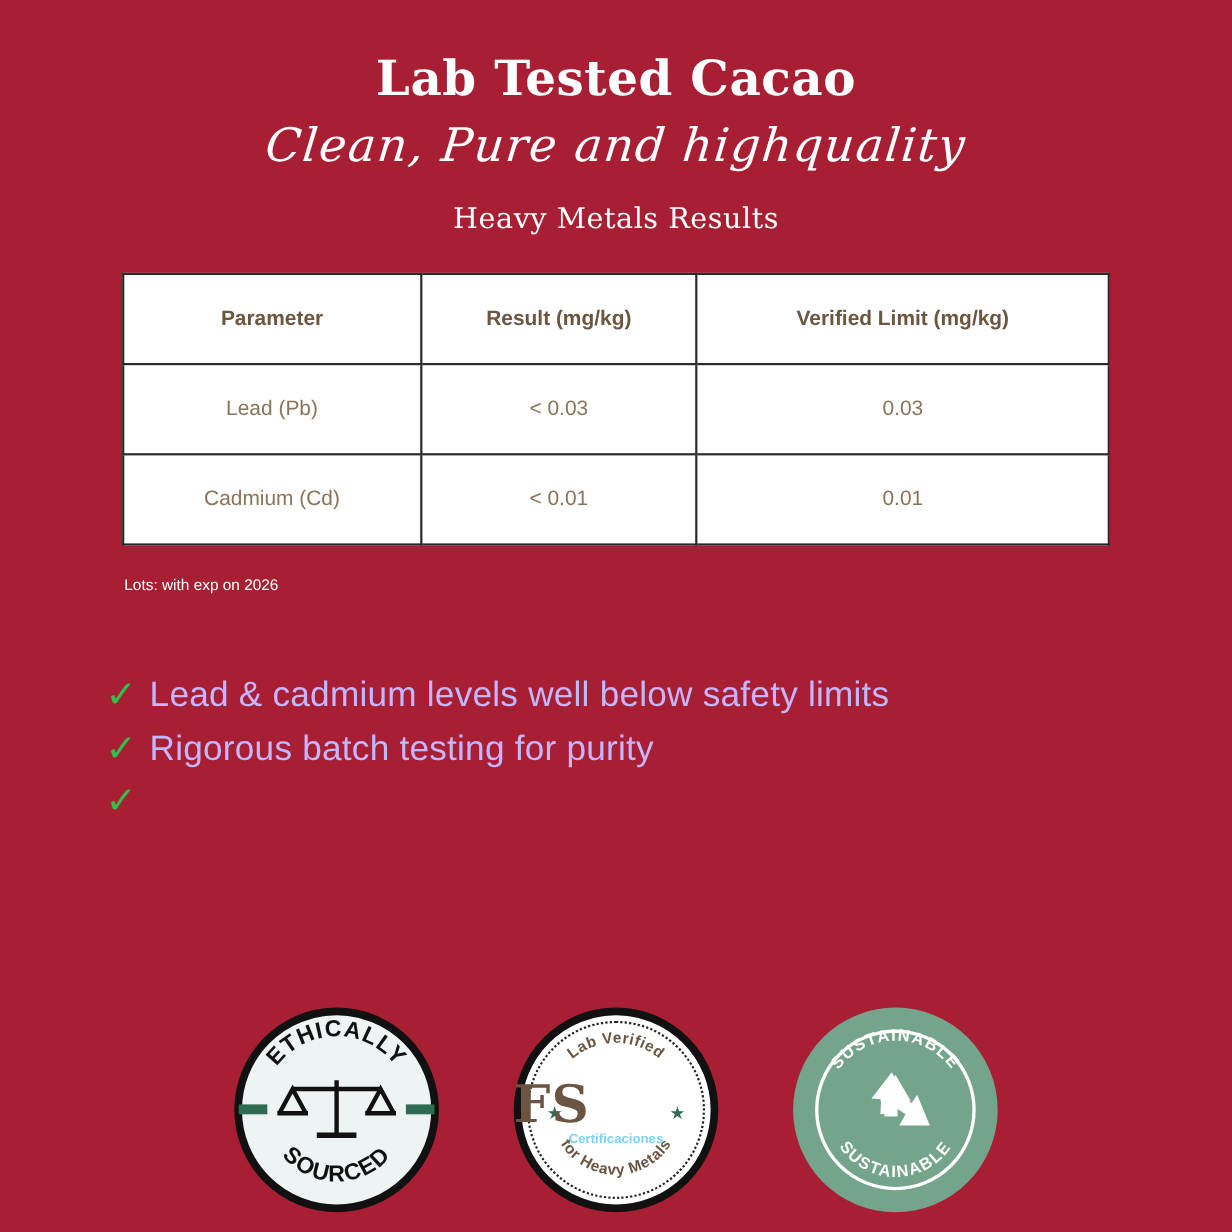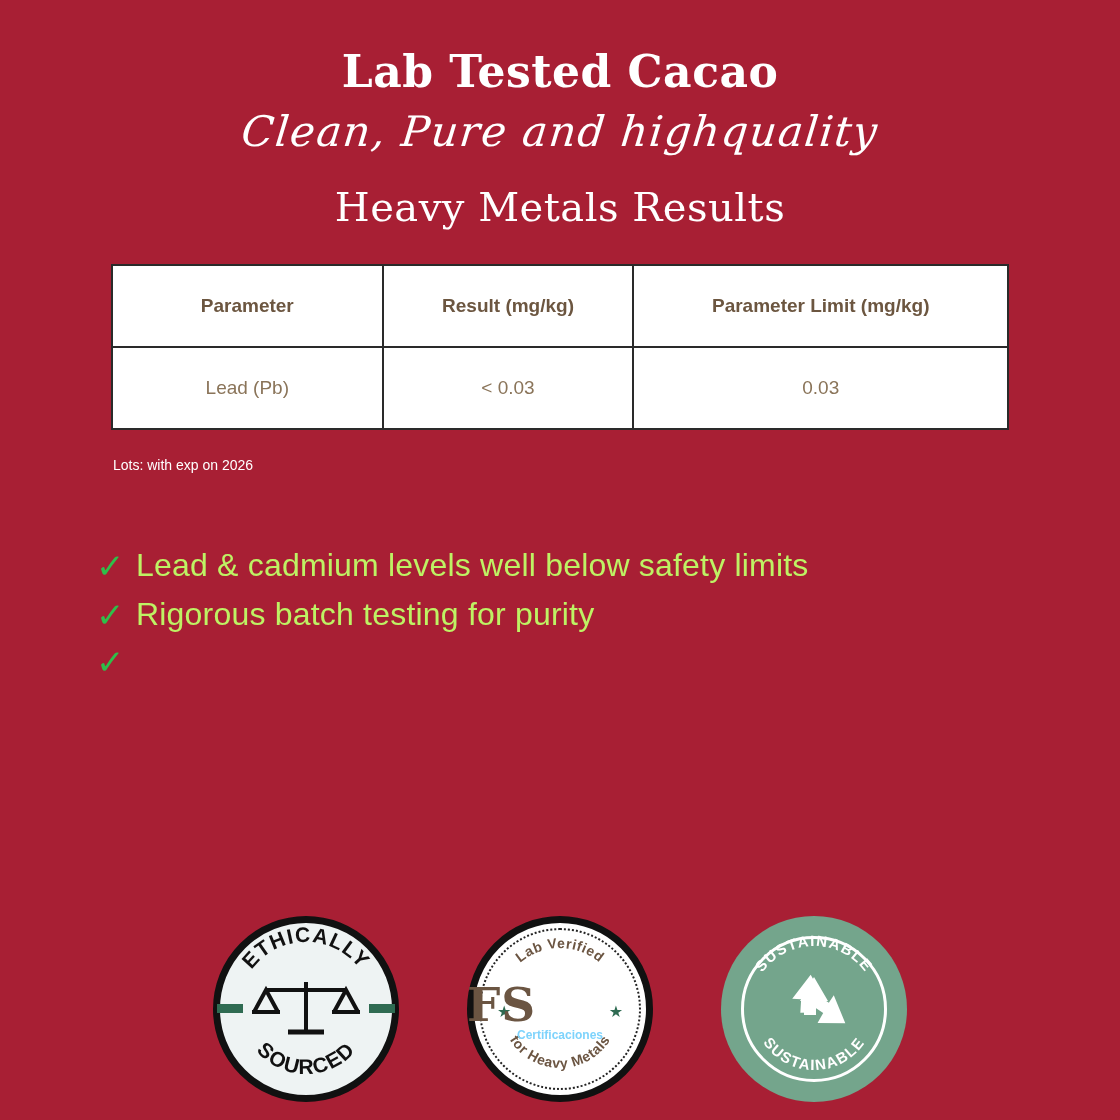--- a/index.html
+++ b/index.html
@@ -42,21 +42,21 @@
     font-weight: 400;
     letter-spacing: 1.5px;
     margin-top: 14px;
     transform: skewX(-6deg);
     line-height: 1.05;
   }
   .section-heading {
     text-align: center;
     color: #ffffff;
     font-family: "DejaVu Serif", serif;
-    font-size: 40px;
+    font-size: 26px;
     font-weight: 400;
     margin-top: 30px;
     letter-spacing: 0.5px;
   }
 
   
   .table-wrap {
     margin: 34px auto 0 auto;
     width: 898px;
   }
@@ -109,21 +109,21 @@
   }
   .check {
     width: 40px;
     color: #2fbf4a;
     font-size: 34px;
     line-height: 1;
     flex: 0 0 40px;
     font-family: "DejaVu Sans", sans-serif;
   }
   .bullet-text {
-    color: #bef264;
+    color: #c4b5fd;
     font-size: 32px;
     font-family: "Liberation Sans", sans-serif;
     letter-spacing: 0.2px;
   }
 
   
   .badges {
     position: absolute;
     left: 0;
     right: 0;
@@ -274,28 +274,33 @@
     <table class="results">
       <colgroup>
           <col class="c1">
           <col class="c2">
           <col class="c3">
         </colgroup>
       <thead>
         <tr>
           <th>Parameter</th>
           <th>Result (mg/kg)</th>
-          <th>Parameter Limit (mg/kg)</th>
+          <th>Verified Limit (mg/kg)</th>
         </tr>
       </thead>
       <tbody>
         <tr>
           <td>Lead (Pb)</td>
           <td>&lt; 0.03</td>
           <td>0.03</td>
+        </tr>
+        <tr>
+          <td>Cadmium (Cd)</td>
+          <td>&lt; 0.01</td>
+          <td>0.01</td>
         </tr>
       </tbody>
     </table>
     <div class="lots">Lots: with exp on 2026</div>
   </div>
 
   <div class="bullets">
     <div class="bullet">
       <span class="check">✓</span>
       <span class="bullet-text">Lead &amp; cadmium levels well below safety limits</span>

